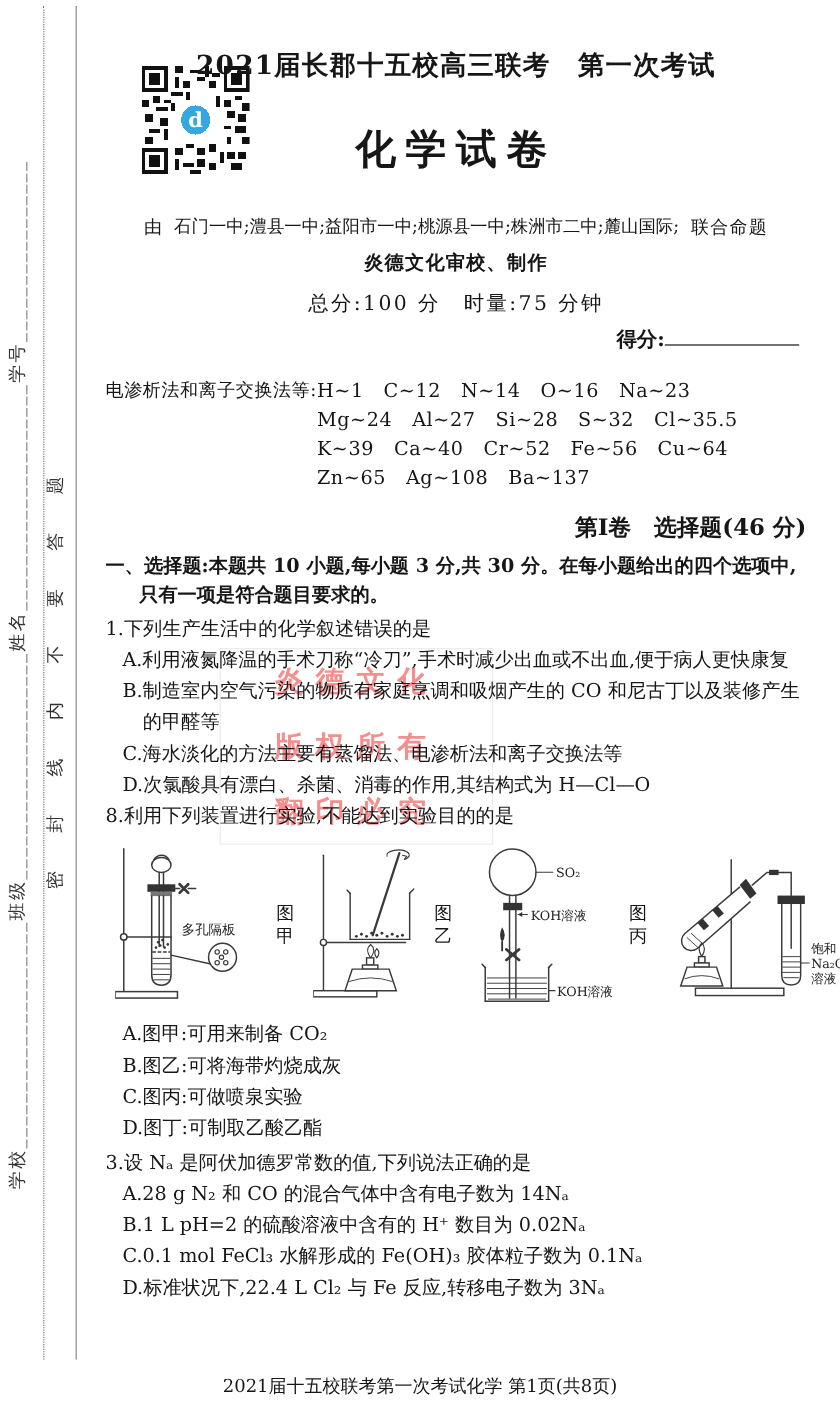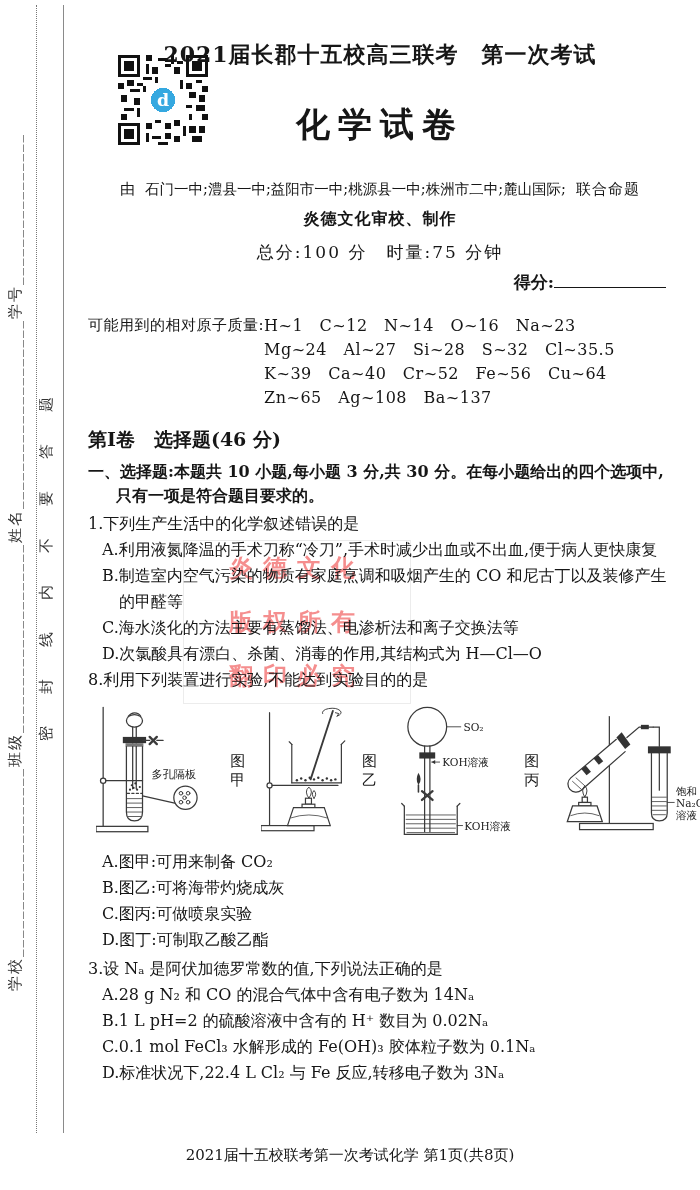--- a/index.html
+++ b/index.html
@@ -26,21 +26,21 @@
   .school-prefix{font-size:15px;}
   .school-lines{font-size:14.5px;line-height:22px;font-weight:500;}
   .school-suffix{font-size:15px;letter-spacing:1px;}
   .reviewer{margin-top:9px;text-align:center;font-size:16px;font-weight:bold;letter-spacing:1px;}
   .score-time{margin-top:11px;text-align:center;font-size:17px;letter-spacing:2px;}
   .score-row{margin-top:7px;text-align:right;padding-right:6px;font-size:17px;font-weight:bold;}
   .score-blank{display:inline-block;width:112px;height:15px;border-bottom:1.5px solid #161616;}
   .masses{margin-top:20px;display:flex;font-size:16px;}
   .masses-label{white-space:nowrap;font-size:15px;letter-spacing:.5px;padding-top:2px;}
   .masses-lines div{line-height:24px;letter-spacing:.5px;}
-  .sec-title{margin-top:17px;text-align:left;font-size:19px;font-weight:bold;}
+  .sec-title{margin-top:17px;text-align:right;font-size:19px;font-weight:bold;}
   .instructions{margin-top:7px;font-size:16px;font-weight:bold;line-height:24px;
                 padding-left:28px;text-indent:-28px;}
   .stem{font-size:16px;line-height:26px;}
   .options{margin-left:14px;}
   .opt{font-size:16px;line-height:26px;padding-left:17px;text-indent:-17px;}
   .figure-row{margin-top:2px;margin-left:8px;display:flex;align-items:flex-end;}
   .figblock{display:flex;flex-direction:row;align-items:center;}
   .figcap{font-size:15px;margin-top:1px;letter-spacing:2px;}
   svg text{font-family:"DejaVu Serif","Liberation Serif",serif;}
   .footer{position:absolute;left:0;right:0;top:1146px;text-align:center;font-size:15px;z-index:1;}
@@ -89,21 +89,21 @@
 
     <div class="reviewer">炎德文化审校、制作</div>
 
     <div class="score-time">总分:100 分　时量:75 分钟</div>
 
     <div class="score-row">
       <span>得分:</span><span class="score-blank"></span>
     </div>
 
     <div class="masses">
-      <div class="masses-label">可能用到的相对原子质量:</div>
+      <div class="masses-label">电渗析法和离子交换法等:</div>
       <div class="masses-lines">
         <div>H~1　C~12　N~14　O~16　Na~23</div>
         <div>Mg~24　Al~27　Si~28　S~32　Cl~35.5</div>
         <div>K~39　Ca~40　Cr~52　Fe~56　Cu~64</div>
         <div>Zn~65　Ag~108　Ba~137</div>
       </div>
     </div>
 
     <div class="sec-title">第Ⅰ卷　选择题(46 分)</div>
 

